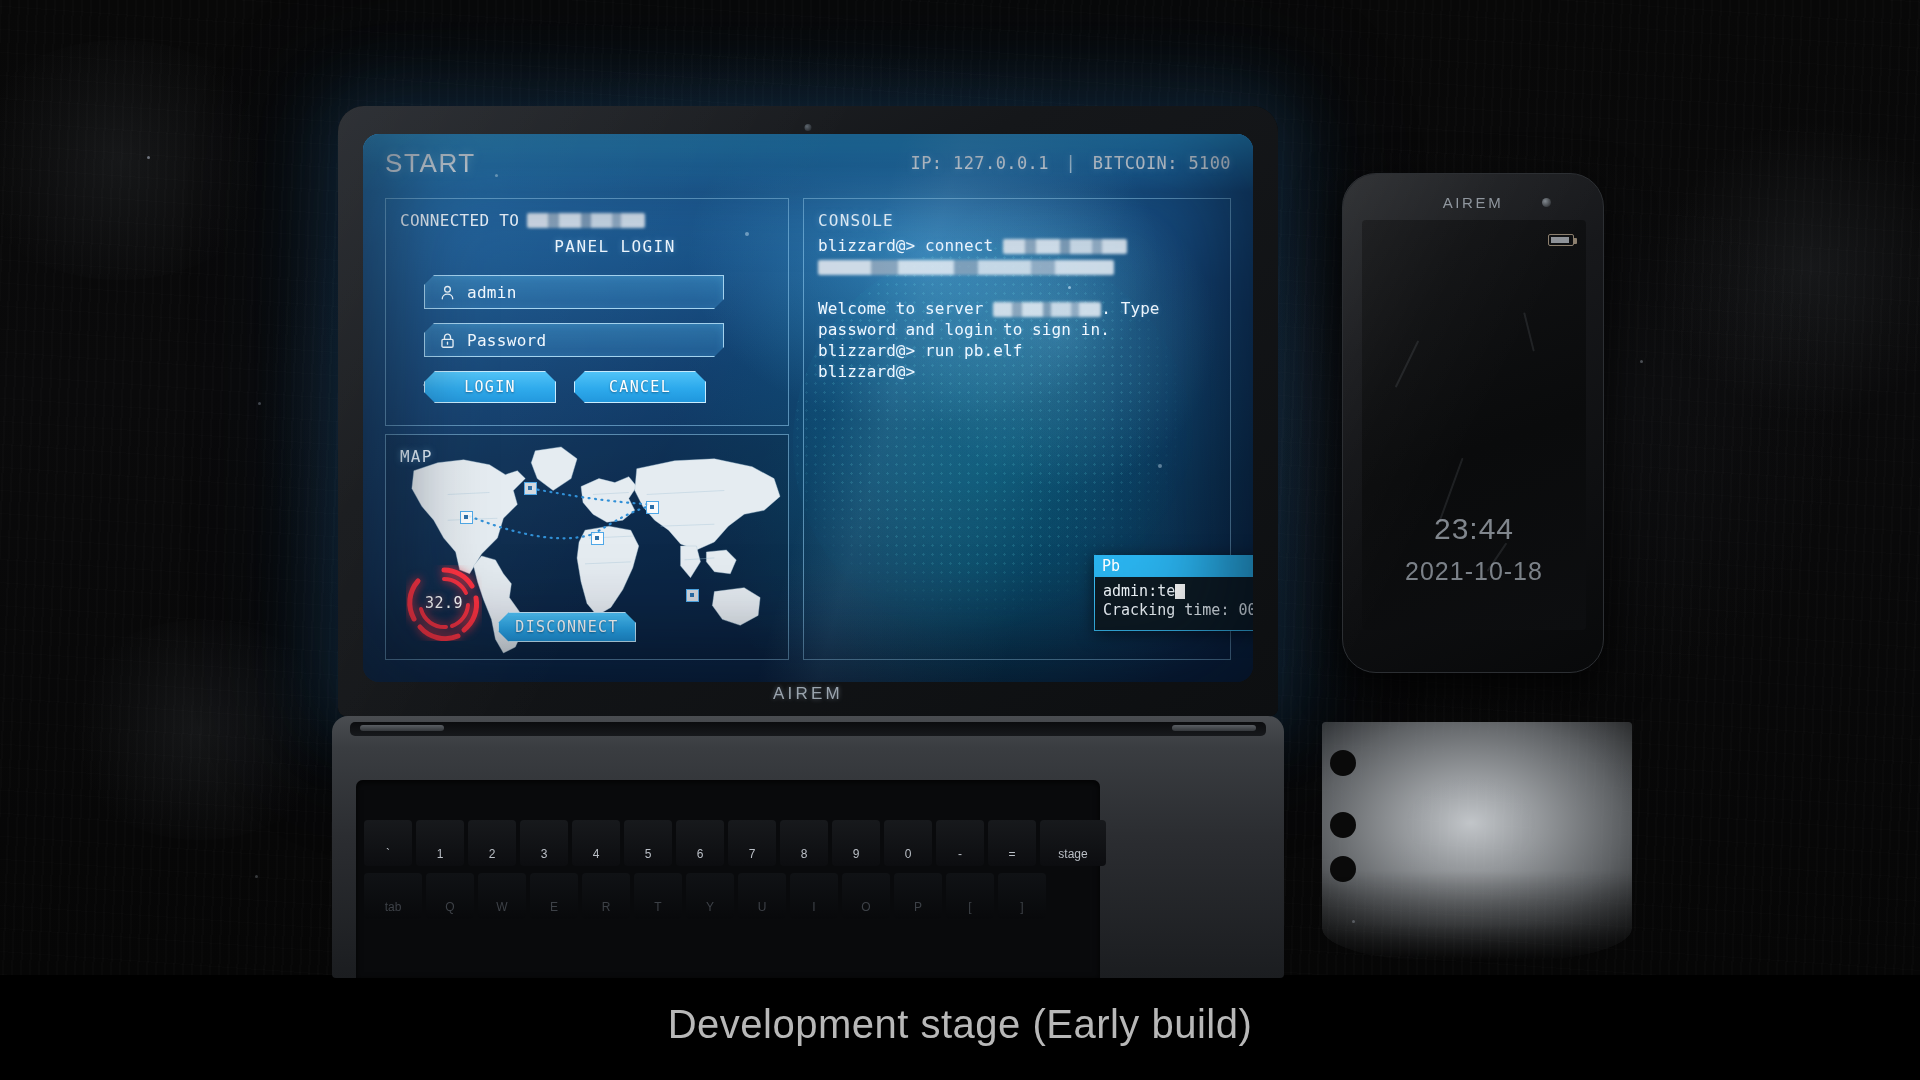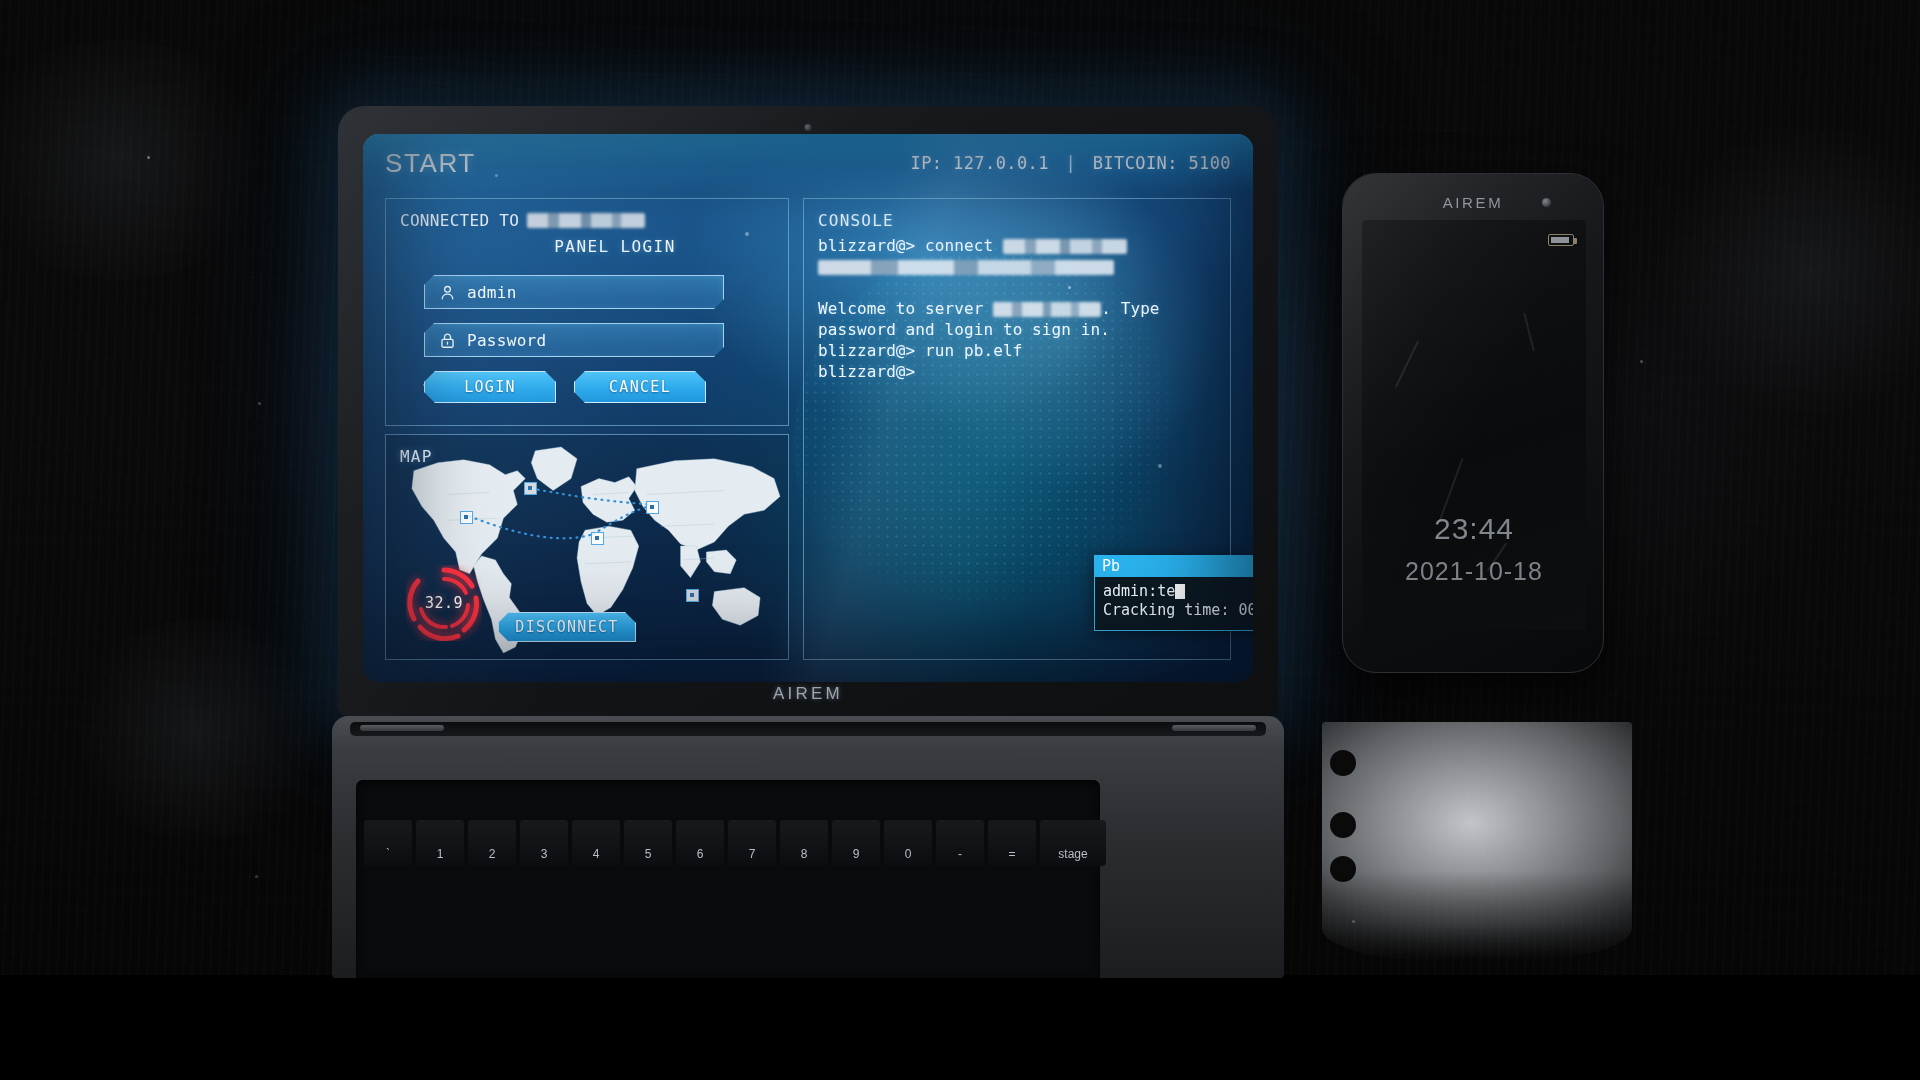--- a/index.html
+++ b/index.html
@@ -526,20 +526,35 @@
           <div class="key" style="width: 48px; height: 46px;">5</div>
           <div class="key" style="width: 48px; height: 46px;">6</div>
           <div class="key" style="width: 48px; height: 46px;">7</div>
           <div class="key" style="width: 48px; height: 46px;">8</div>
           <div class="key" style="width: 48px; height: 46px;">9</div>
           <div class="key" style="width: 48px; height: 46px;">0</div>
           <div class="key" style="width: 48px; height: 46px;">-</div>
           <div class="key" style="width: 48px; height: 46px;">=</div>
           <div class="key" style="width: 66px; height: 46px;">stage</div>
         </div>
+      <div class="kb-row" id="kb-row2" style="top:93px;  left:8px;">
+          <div class="key dim" style="width: 58px; height: 46px;">tab</div>
+          <div class="key dim" style="width: 48px; height: 46px;">Q</div>
+          <div class="key dim" style="width: 48px; height: 46px;">W</div>
+          <div class="key dim" style="width: 48px; height: 46px;">E</div>
+          <div class="key dim" style="width: 48px; height: 46px;">R</div>
+          <div class="key dim" style="width: 48px; height: 46px;">T</div>
+          <div class="key dim" style="width: 48px; height: 46px;">Y</div>
+          <div class="key dim" style="width: 48px; height: 46px;">U</div>
+          <div class="key dim" style="width: 48px; height: 46px;">I</div>
+          <div class="key dim" style="width: 48px; height: 46px;">O</div>
+          <div class="key dim" style="width: 48px; height: 46px;">P</div>
+          <div class="key dim" style="width: 48px; height: 46px;">[</div>
+          <div class="key dim" style="width: 48px; height: 46px;">]</div>
+        </div>
     </div>
   </div>
 
   <div class="phone">
     <div class="phone-brand">AIREM</div>
     <div class="phone-cam"></div>
     <div class="phone-screen">
       <div class="phone-batt"></div>
       <div class="phone-time">23:44</div>
       <div class="phone-date">2021-10-18</div>
@@ -550,14 +565,15 @@
     </div>
     <div class="phone-gloss"></div>
   </div>
 
   <div class="paper">
     <div class="punch" style="top:28px;"></div>
     <div class="punch" style="top:90px;"></div>
     <div class="punch" style="top:134px;"></div>
   </div>
 
+  <div class="caption">Development stage (Early build)</div>
 
 </div>
 
 </body></html>

